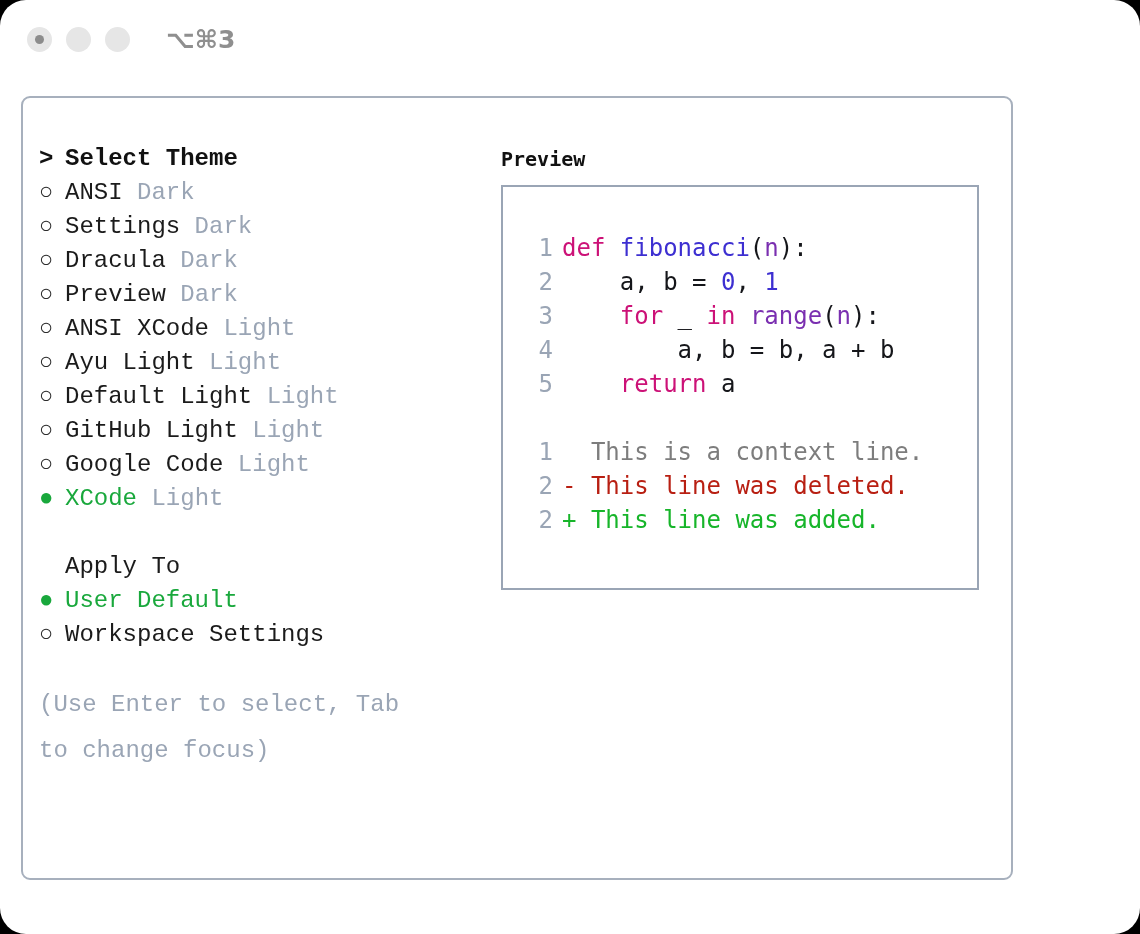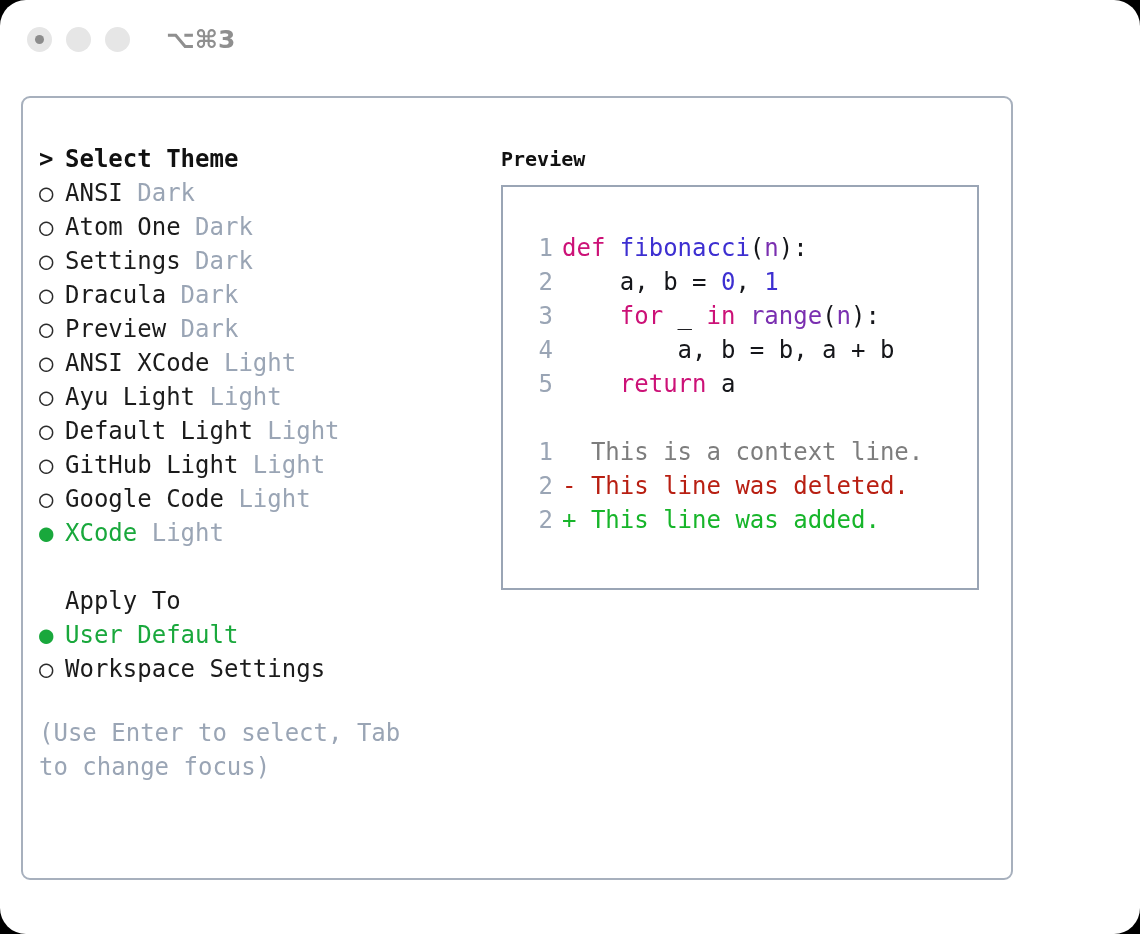--- a/index.html
+++ b/index.html
@@ -81,20 +81,21 @@
     width: 100%;
     height: 100%;
   }
 
   
   #left-col {
     position: absolute;
     left: 16px;
     top: 44px;
     width: 430px;
+    font-family: Liberation Mono, monospace;
   }
   .row {
     height: 34px;
     line-height: 34px;
     font-size: 24px;
     white-space: nowrap;
     color: #1b1b1b;
   }
   .section-title {
     font-weight: bold;
@@ -116,21 +117,21 @@
     color: #9aa5b5;
   }
   #apply-to-title {
     padding-left: 26px;
     font-weight: normal;
   }
   .spacer-row { height: 34px; }
   #hint {
     margin-top: 30px;
     font-size: 24px;
-    line-height: 34px;
+    line-height: 46px;
     color: #9aa5b5;
     width: 400px;
   }
 
   
   #right-col {
     position: absolute;
     left: 478px;
     top: 44px;
     width: 480px;
@@ -197,21 +198,20 @@
     <div id="panel-inner">
 
       <div id="left-col">
 
         <div class="row section-title">
           <span class="marker">&gt;</span><span>Select Theme</span>
         </div>
 
         <div id="theme-items">
             <div class="row"><span class="marker bullet-empty">○</span><span class="name">ANSI</span><span class="variant"> Dark</span></div>
-            <div class="row"><span class="marker bullet-empty">○</span><span class="name">Atom One</span><span class="variant"> Dark</span></div>
             <div class="row"><span class="marker bullet-empty">○</span><span class="name">Settings</span><span class="variant"> Dark</span></div>
             <div class="row"><span class="marker bullet-empty">○</span><span class="name">Dracula</span><span class="variant"> Dark</span></div>
             <div class="row"><span class="marker bullet-empty">○</span><span class="name">Preview</span><span class="variant"> Dark</span></div>
             <div class="row"><span class="marker bullet-empty">○</span><span class="name">ANSI XCode</span><span class="variant"> Light</span></div>
             <div class="row"><span class="marker bullet-empty">○</span><span class="name">Ayu Light</span><span class="variant"> Light</span></div>
             <div class="row"><span class="marker bullet-empty">○</span><span class="name">Default Light</span><span class="variant"> Light</span></div>
             <div class="row"><span class="marker bullet-empty">○</span><span class="name">GitHub Light</span><span class="variant"> Light</span></div>
             <div class="row"><span class="marker bullet-empty">○</span><span class="name">Google Code</span><span class="variant"> Light</span></div>
             <div class="row"><span class="marker bullet-filled">●</span><span class="name sel">XCode</span><span class="variant"> Light</span></div>
           </div>

